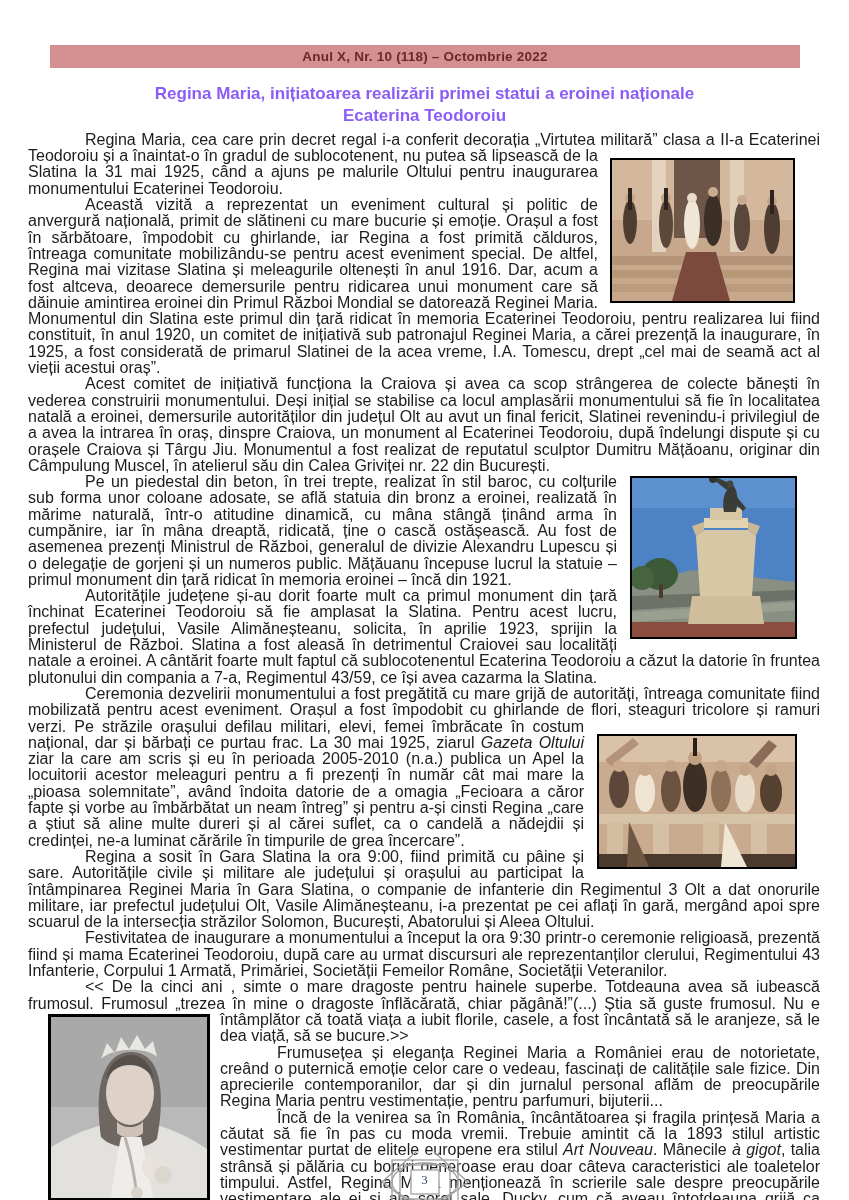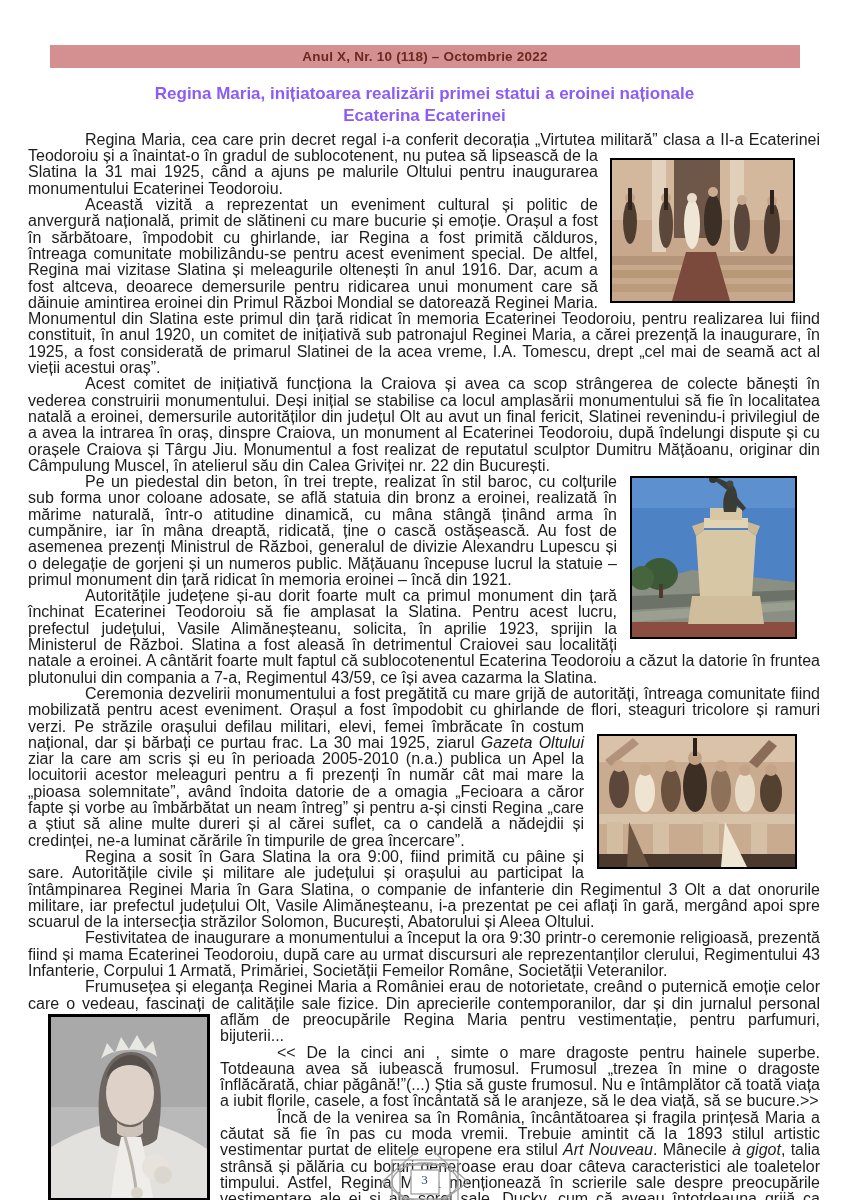--- a/index.html
+++ b/index.html
@@ -71,21 +71,21 @@
 <body>
 
 <div class="page">
 
   <div class="masthead">
     <span>Anul X, Nr. 10 (118) – Octombrie  2022</span>
   </div>
 
   <div class="title">
     <span>Regina Maria, inițiatoarea realizării primei statui a eroinei naționale</span><br>
-    <span>Ecaterina Ecaterinei</span>
+    <span>Ecaterina Teodoroiu</span>
   </div>
 
   <div class="content">
 
     <div class="sp" style="height:26px"></div>
     <div class="ph fr" style="width:181px;height:141px;margin:0 25px 6px 12px">
       <svg viewBox="0 0 181 141" preserveAspectRatio="none">
         <rect x="0" y="0" width="181" height="141" fill="#c7a88d"></rect>
         <rect x="0" y="0" width="181" height="60" fill="#d4b89e"></rect>
         <rect x="62" y="0" width="46" height="78" fill="#6e5748"></rect>
@@ -200,22 +200,22 @@
         <path d="M50 42 L56 26 L64 36 L70 20 L78 32 L86 18 L94 32 L102 24 L106 40 C96 30 62 30 50 42 Z" fill="#e9e7e2"></path>
         <path d="M66 104 C70 112 88 112 92 104 L92 116 C86 122 72 122 66 116 Z" fill="#cfc3b9"></path>
         <path d="M70 120 C66 140 62 160 60 181 L102 181 C98 158 94 138 90 120 Z" fill="#efedea"></path>
         <path d="M74 120 C80 140 84 160 86 181" stroke="#b8b2aa" stroke-width="3" fill="none"></path>
         <circle cx="104" cy="150" r="13" fill="#e7e3dc"></circle>
         <circle cx="112" cy="158" r="9" fill="#dcd7ce"></circle>
         <circle cx="86" cy="176" r="6" fill="#d9d3c9"></circle>
       </svg>
     </div>
 
+    <p>&lt;&lt; De la cinci ani , simte o mare dragoste pentru hainele superbe. Totdeauna  avea să iubească frumosul. Frumosul „trezea în mine o dragoste înflăcărată, chiar păgână!”(...) Știa să guste frumosul. Nu e întâmplător că toată viața a iubit florile, casele, a fost încântată să le aranjeze, să le dea viață, să se bucure.&gt;&gt;</p>
     <p>Frumusețea și eleganța Reginei Maria a României erau de notorietate, creând o puternică emoție celor care o vedeau, fascinați de calitățile sale fizice. Din aprecierile contemporanilor, dar și din jurnalul personal aflăm de preocupările Regina Maria pentru vestimentație, pentru parfumuri, bijuterii...</p>
-    <p>&lt;&lt; De la cinci ani , simte o mare dragoste pentru hainele superbe. Totdeauna  avea să iubească frumosul. Frumosul „trezea în mine o dragoste înflăcărată, chiar păgână!”(...) Știa să guste frumosul. Nu e întâmplător că toată viața a iubit florile, casele, a fost încântată să le aranjeze, să le dea viață, să se bucure.&gt;&gt;</p>
 
     <p>
       <span>Încă de la venirea sa în România, încântătoarea și fragila prințesă Maria a căutat să fie în pas cu moda vremii. Trebuie amintit că la 1893 stilul artistic vestimentar purtat de elitele europene era stilul </span><span class="i">Art Nouveau</span><span>. Mânecile </span><span class="i">à gigot</span><span>, talia strânsă și pălăria cu boruri generoase erau doar câteva caracteristici ale toaletelor timpului. Astfel, Regina Maria menționează în scrierile sale despre preocupările vestimentare ale ei și ale sorei sale, Ducky, cum că aveau întotdeauna grijă ca rochiile, mantalele și umbrelele să alcătuiască împreună o plăcută armonie. Acestor toalete alese cu grijă li se alăturau, pe la anul 1897, pălăriile uriașe. Gustul său rafinat pentru accesorii a fost satisfăcut, în parte, de darurile primite la căsătoria cu Ferdinand, acestea fiind în special bijuterii lucrate în atelierele europene vestite ale timpului. I-au plăcut safirele și perlele. Regina a iubit poporul român și tradițiile acestuia, preferând să poarte în multe ocazii elemente ale costumului țărănesc și de sărbătoare, adaptându-l eleganței europene. Asistăm, deci, la un stil eclectic în vestimentația de la Curte, personalizat de reginele care vor transforma costumul tradițional românesc într-un stindard.</span>
     </p>
 
     <p>După Primul Război Mondial, întregirea României a impus găsirea trăsăturilor comune, specifice întregii țări. Portul cel mai reprezentativ pentru România Mare a fost considerat costumul de Muscel, legat de prima capitală a Țării Românești, Câmpulungul</p>
 
   </div>
 
   <div class="footer-orn">

